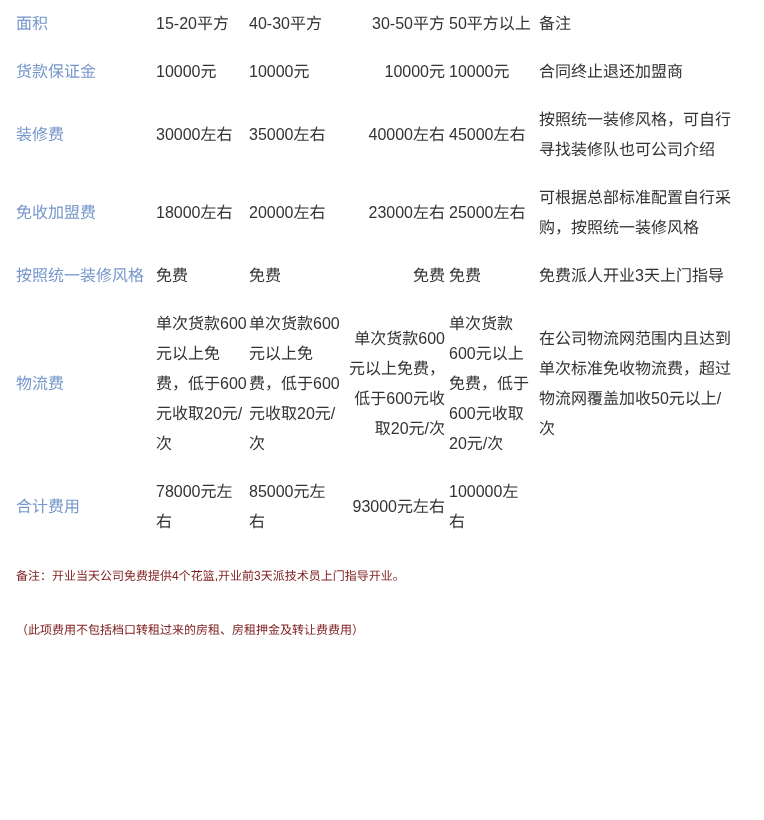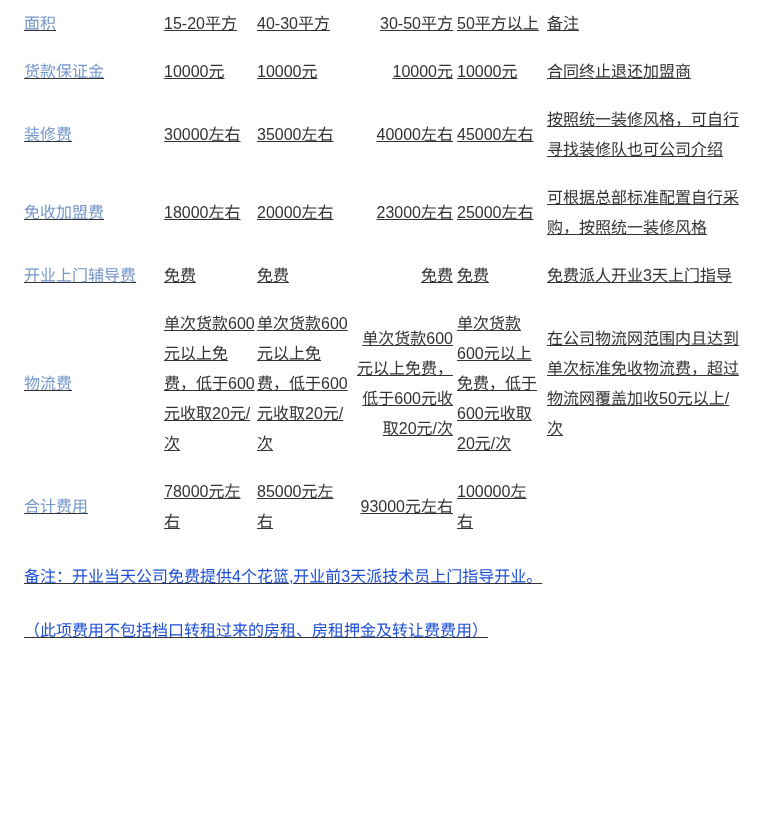--- a/index.html
+++ b/index.html
@@ -7,23 +7,22 @@
     padding: 0;
     background: #ffffff;
     width: 764px;
     height: 820px;
     overflow: hidden;
     font-family: "Liberation Sans", sans-serif;
     color: #333333;
   }
   .page {
     width: 764px;
-    padding-left: 24px;
+    padding-left: 16px;
     box-sizing: border-box;
-    text-decoration: underline;
   }
   table.fee-table {
     border-collapse: collapse;
     table-layout: fixed;
     width: 754px;
     font-size: 16px;
     line-height: 30px;
     color: #333333;
   }
   table.fee-table td {
@@ -37,23 +36,23 @@
   table.fee-table td.row-label {
     color: #7697CB;
   }
   
   table.fee-table td:nth-child(2) { padding-right: 1px; }
   table.fee-table td:nth-child(3) { padding-right: 5px; }
   table.fee-table td:nth-child(4) { padding-right: 4px; text-align: right; }
   table.fee-table td:nth-child(5) { padding-right: 5px; }
   table.fee-table td:nth-child(6) { padding-right: 35px; }
   .notes {
-    font-size: 16px;
+    font-size: 12px;
     line-height: 33px;
-    color: #1d4ed8;
+    color: #7f1d1d;
   }
   .notes p {
     margin: 0;
     padding: 0;
   }
   .notes p.note-1 { margin-top: 14px; }
   .notes p.note-2 { margin-top: 21px; }
 </style>
 </head>
 <body>
@@ -97,21 +96,21 @@
         </tr>
         <tr>
           <td class="row-label">免收加盟费</td>
           <td>18000左右</td>
           <td>20000左右</td>
           <td>23000左右</td>
           <td>25000左右</td>
           <td>可根据总部标准配置自行采购，按照统一装修风格</td>
         </tr>
         <tr>
-          <td class="row-label">开业上门辅导费</td>
+          <td class="row-label">按照统一装修风格</td>
           <td>免费</td>
           <td>免费</td>
           <td>免费</td>
           <td>免费</td>
           <td>免费派人开业3天上门指导</td>
         </tr>
         <tr>
           <td class="row-label">物流费</td>
           <td>单次货款600元以上免费，低于600元收取20元/次</td>
           <td>单次货款600元以上免费，低于600元收取20元/次</td>

